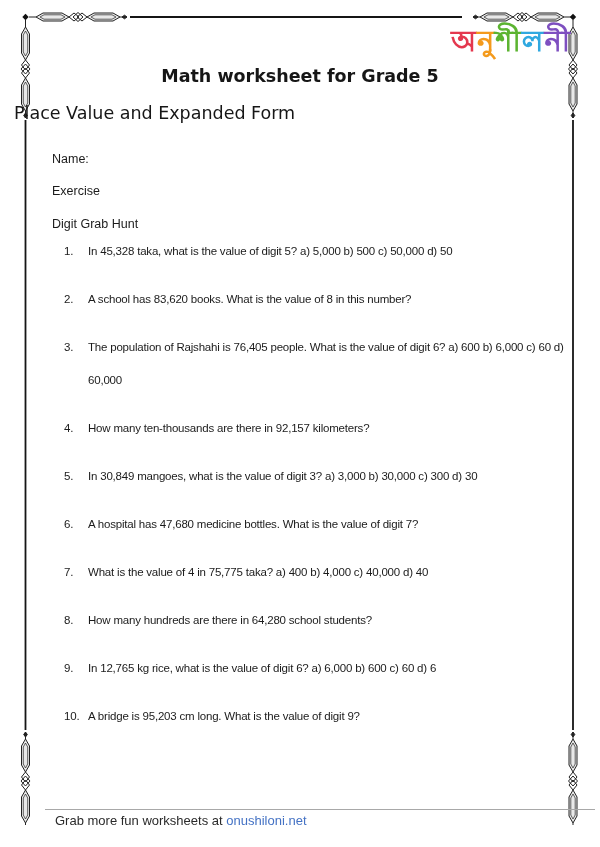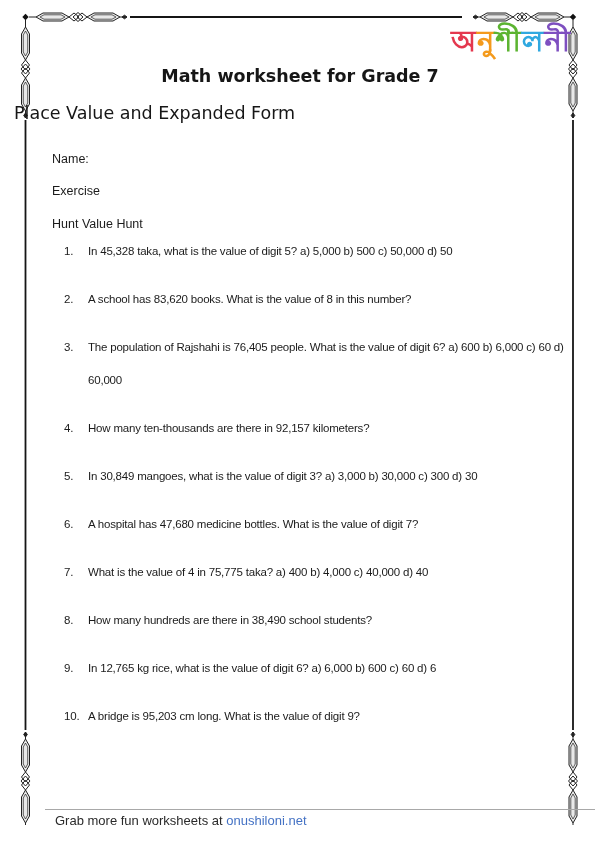--- a/index.html
+++ b/index.html
@@ -99,26 +99,26 @@
     <use href="#dot" transform="translate(25.5,17)"></use>
     <use href="#dot" transform="translate(573,17)"></use>
     <use href="#dot" transform="translate(25.5,833)"></use>
     <use href="#dot" transform="translate(573,833)"></use>
   </svg>
 
   <div class="logo">
     <span style="color: rgb(228, 56, 78);">অ</span><span style="color: rgb(244, 154, 28);">নু</span><span style="color: rgb(92, 180, 49);">শী</span><span style="color: rgb(47, 168, 224);">ল</span><span style="color: rgb(126, 79, 192);">নী</span>
   </div>
 
-  <div class="title">Math worksheet for Grade 7</div>
+  <div class="title">Math worksheet for Grade 5</div>
   <div class="subtitle">Place Value and Expanded Form</div>
 
   <div class="label name-label">Name:</div>
   <div class="label exercise-label">Exercise</div>
-  <div class="label section-title">Hunt Value Hunt</div>
+  <div class="label section-title">Digit Grab Hunt</div>
 
   <div class="questions">
     <div class="q">
       <span class="qnum">1.</span>
       <span class="qtext">In 45,328 taka, what is the value of digit 5? a) 5,000 b) 500 c) 50,000 d) 50</span>
     </div>
     <div class="q">
       <span class="qnum">2.</span>
       <span class="qtext">A school has 83,620 books. What is the value of 8 in this number?</span>
     </div>
@@ -137,21 +137,21 @@
     <div class="q">
       <span class="qnum">6.</span>
       <span class="qtext">A hospital has 47,680 medicine bottles. What is the value of digit 7?</span>
     </div>
     <div class="q">
       <span class="qnum">7.</span>
       <span class="qtext">What is the value of 4 in 75,775 taka? a) 400 b) 4,000 c) 40,000 d) 40</span>
     </div>
     <div class="q">
       <span class="qnum">8.</span>
-      <span class="qtext">How many hundreds are there in 38,490 school students?</span>
+      <span class="qtext">How many hundreds are there in 64,280 school students?</span>
     </div>
     <div class="q">
       <span class="qnum">9.</span>
       <span class="qtext">In 12,765 kg rice, what is the value of digit 6? a) 6,000 b) 600 c) 60 d) 6</span>
     </div>
     <div class="q">
       <span class="qnum">10.</span>
       <span class="qtext">A bridge is 95,203 cm long. What is the value of digit 9?</span>
     </div>
   </div>

